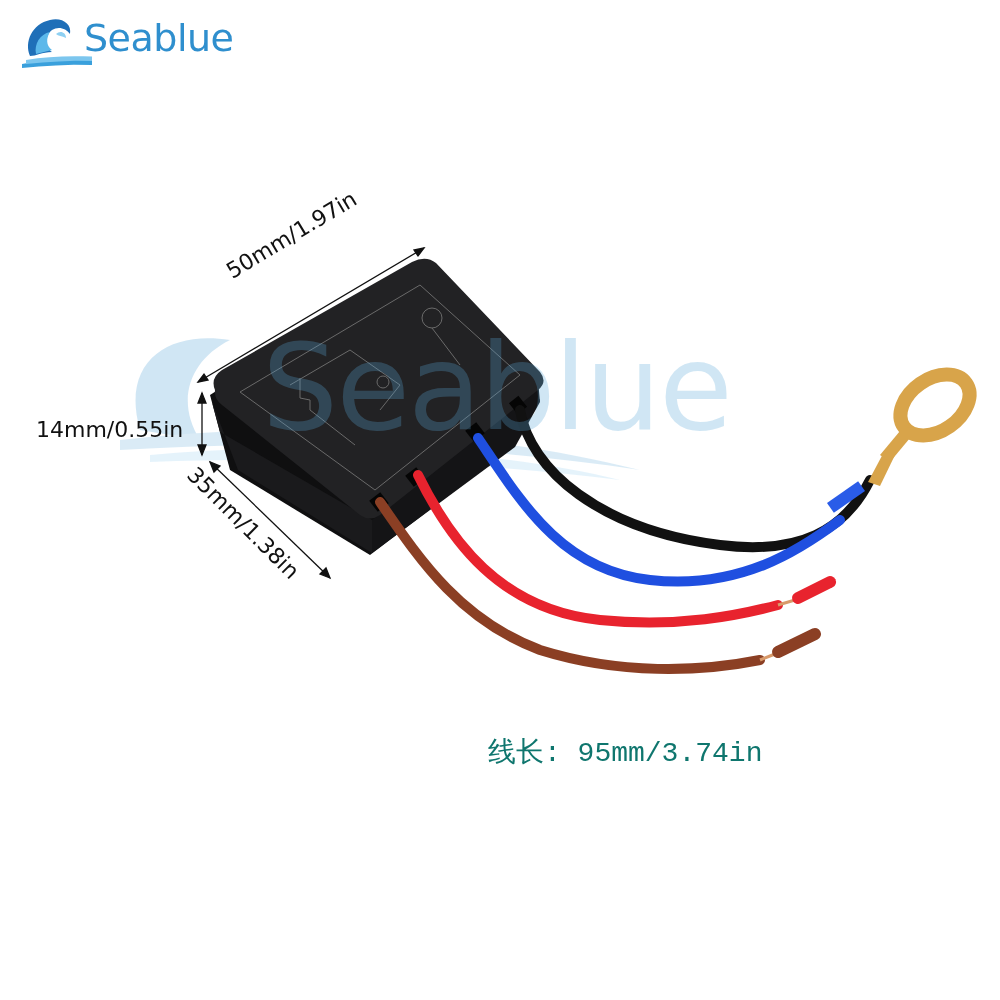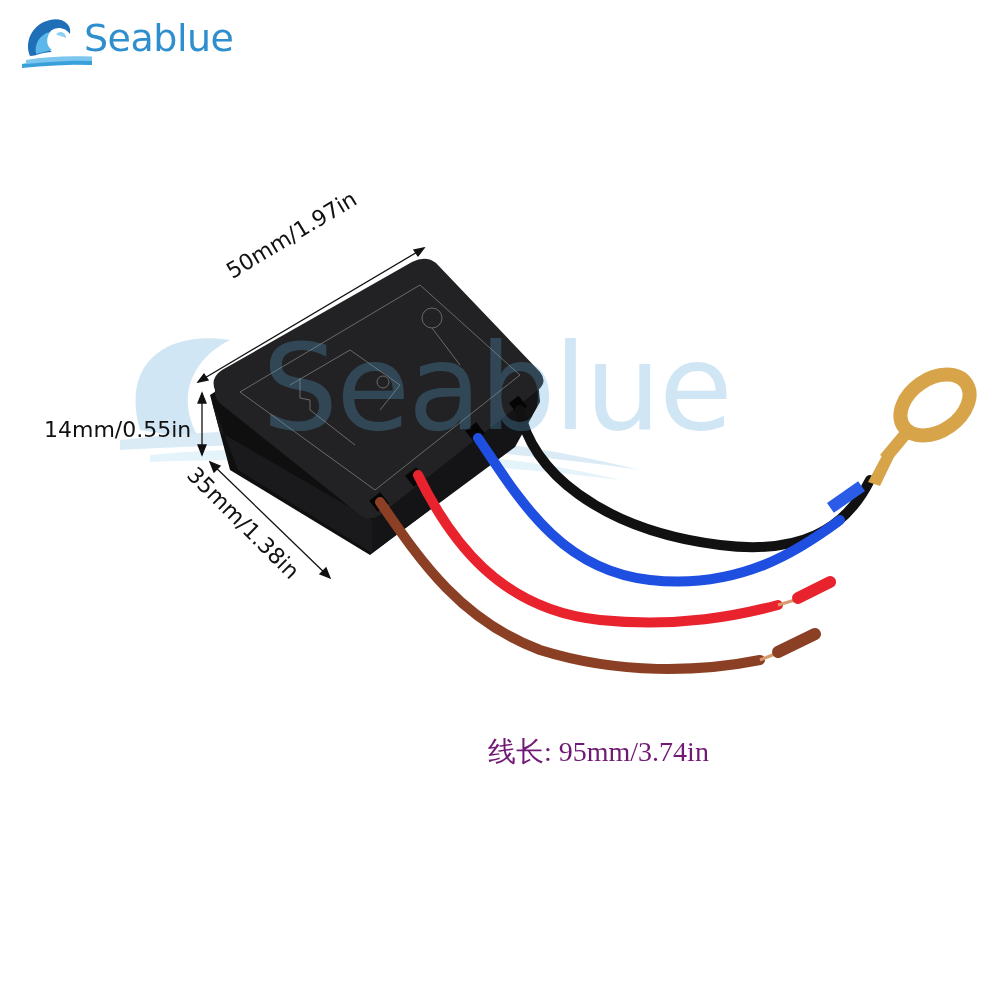--- a/index.html
+++ b/index.html
@@ -2,23 +2,23 @@
 <html><head>
   <meta charset="utf-8">
   <style>
     html, body { margin:0; padding:0; background:#ffffff; }
     body { width:1000px; height:1000px; position:relative; overflow:hidden; font-family:"DejaVu Sans", sans-serif; }
     .logo { position:absolute; left:22px; top:12px; width:210px; height:62px; }
     .logo-text { position:absolute; left:62px; top:4px; font-family:"DejaVu Sans", sans-serif; font-size:38px; color:#2f8fce; letter-spacing:-0.5px; }
     .watermark-text { position:absolute; left:262px; top:318px; font-family:"DejaVu Sans", sans-serif; font-size:120px; color:#5aa8d8; opacity:0.28; letter-spacing:-2px; }
     .dim { position:absolute; font-family:"DejaVu Sans", sans-serif; color:#111; white-space:nowrap; }
     .dim-top { left:222px; top:262px; font-size:22px; transform-origin:left top; transform:rotate(-31deg); }
-    .dim-left { left:44px; top:417px; font-size:22px; }
+    .dim-left { left:36px; top:417px; font-size:22px; }
     .dim-bottom { left:200px; top:462px; font-size:22px; transform-origin:left top; transform:rotate(45deg); }
-    .caption { position:absolute; left:488px; top:733px; font-size:28px; color:#701a75; font-family:Liberation Serif, serif; }
+    .caption { position:absolute; left:488px; top:733px; font-size:28px; color:#0f766e; font-family:Liberation Mono, monospace; }
     svg.scene { position:absolute; left:0; top:0; }
   </style>
 </head>
 <body>
 
 <div class="logo">
   <svg width="70" height="62" viewBox="0 0 70 62">
     <path d="M8 44 C2 30 10 12 28 8 C40 5 50 12 48 22 C44 16 36 14 30 18 C22 24 24 36 30 40 C20 40 14 44 8 44 Z" fill="#1f6fb8"></path>
     <path d="M14 42 C12 32 18 22 28 20 C24 26 24 34 30 38 Z" fill="#5cb8ea"></path>
     <path d="M34 22 C38 18 44 20 44 26 C40 24 36 24 34 22 Z" fill="#8ed0f2"></path>

